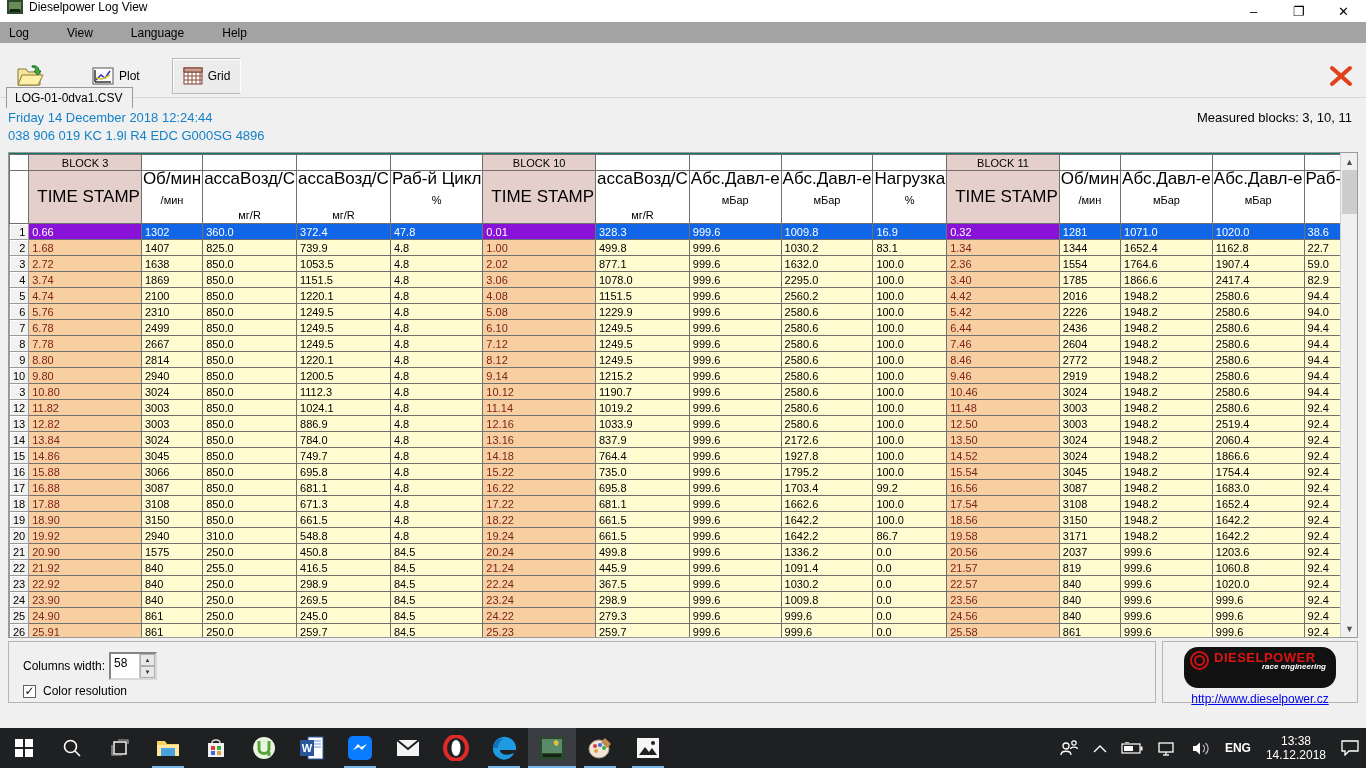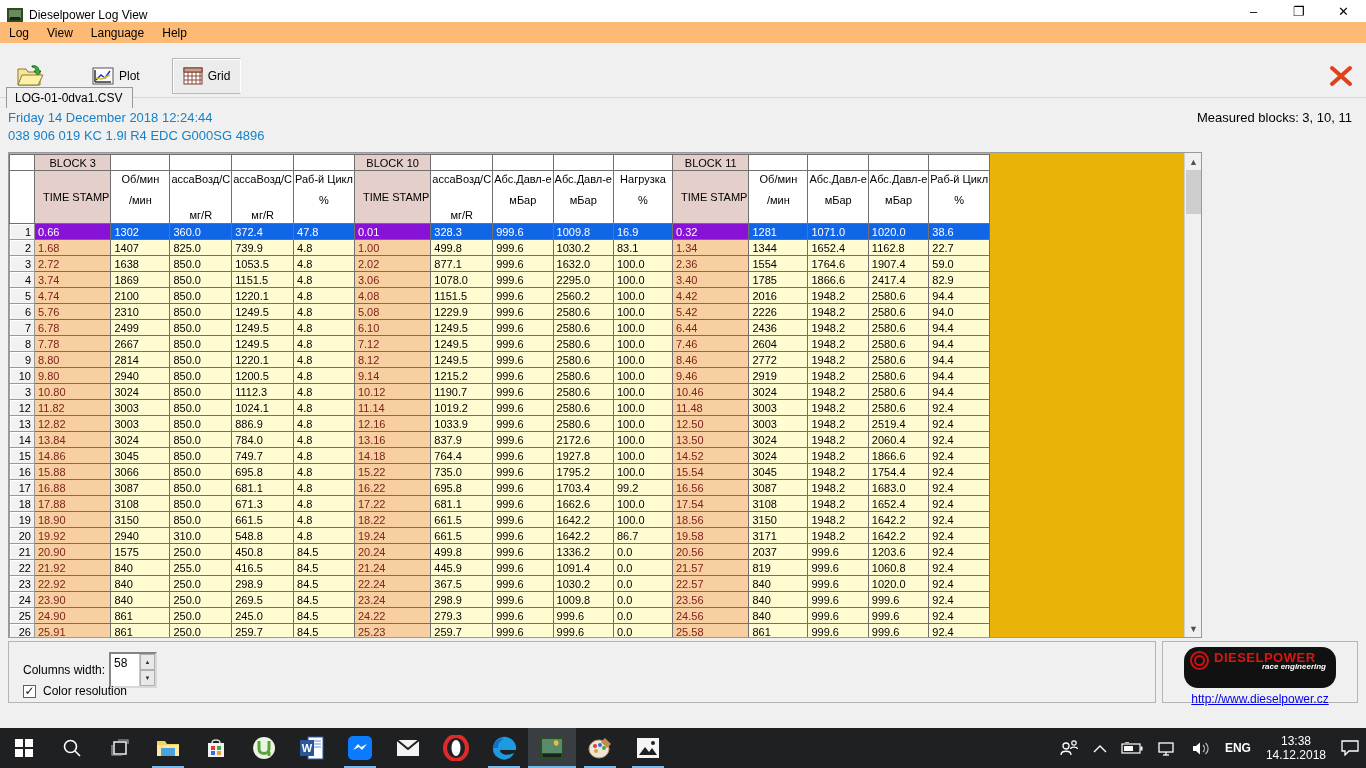--- a/index.html
+++ b/index.html
@@ -1,73 +1,73 @@
 <!DOCTYPE html>
 <html><head>
 <meta charset="utf-8">
 <style>
   * { margin:0; padding:0; box-sizing:border-box; }
   html,body { width:1366px; height:768px; overflow:hidden; }
   body { font-family:"Liberation Sans","DejaVu Sans",sans-serif; background:#f0f0f0; position:relative; font-size:12px; }
 
   
-  .titlebar { position:absolute; left:0; top:0; width:1366px; height:22px; background:#ffffff; display:flex; align-items:flex-end; }
+  .titlebar { position:absolute; left:0; top:0; width:1366px; height:22px; background:#ffffff; display:flex; align-items:flex-start; }
   .titlebar .appicon { width:16px; height:14px; margin:0 6px 0 7px; }
   .titlebar .title { font-size:12px; color:#000; }
   .wincontrols { margin-left:auto; display:flex; height:22px; }
   .winbtn { width:45px; height:22px; display:flex; align-items:center; justify-content:center; color:#000; font-size:13px; }
-  .menubar { position:absolute; left:0; top:22px; width:1366px; height:22px; background:#fdba74; display:flex; align-items:center; border-bottom:1px solid #f0f0f0;}
+  .menubar { position:absolute; left:0; top:22px; width:1366px; height:22px; background:#a3a3a3; display:flex; align-items:center; border-bottom:1px solid #f0f0f0;gap:20px;}
   .menuitem { padding:3px 9px; font-size:12px; color:#000; }
 
   
   .toolbar { position:absolute; left:0; top:44px; width:1366px; height:43px; background:#f0f0f0; border-bottom:1px solid #d8d8d8; display:flex; align-items:center;margin-top:11px; }
   .toolbtn { height:36px; display:flex; align-items:center; gap:5px; padding:0 10px; font-size:12px; color:#000; }
   .toolbtn.open { margin-left:6px; }
   .toolbtn.plot { margin-left:28px; }
   .toolbtn.grid-active { margin-left:22px; background:#ececec; border:1px solid #b8b8b8; border-right-color:#fff; box-shadow:inset 1px 1px 0 #fff; }
   .close-x { margin-left:auto; margin-right:10px; width:30px; height:30px; display:flex; align-items:center; justify-content:center; }
 
   
   .tabrow { position:absolute; left:0; top:87px; width:1366px; height:21px; }
   .tab { position:absolute; left:6px; top:0; height:21px; padding:3px 10px 0 8px; background:#f0f0f0; border:1px solid #999; border-bottom:none; font-size:12px; color:#000; }
 
   
   .info-date { position:absolute; left:8px; top:110px; color:#1482c8; font-size:13px; }
   .info-ecu  { position:absolute; left:8px; top:128px; color:#1482c8; font-size:13px; }
   .info-blocks { position:absolute; right:14px; top:110px; color:#000; font-size:13px; }
 
   
-  .gridpanel { position:absolute; left:8px; top:152px; width:1194px; height:486px; background:#eab308; border:1px solid #9a9a9a; overflow:hidden; }
+  .gridpanel { position:absolute; left:8px; top:152px; width:1350px; height:486px; background:#0f766e; border:1px solid #9a9a9a; overflow:hidden; }
   table.log { border-collapse:collapse; table-layout:fixed; margin:1px 0 0 0; }
   table.log td, table.log th { border:1px solid #707070; font-weight:normal; font-size:11px; overflow:hidden; white-space:nowrap; }
   col.c-rownum { width:25px; } col.c-data { width:59px; }
   tr.hdr1 th { height:16px; background:#fff; }
   tr.hdr1 th.blockcell { background:#e4cfca; text-align:center; font-size:11px; color:#000; }
   tr.hdr2 th { height:53px; background:#fff; vertical-align:top; text-align:center; padding:2px 1px; }
   tr.hdr2 th.tshead { background:#e4cfca; vertical-align:middle;padding-left:8px; }
-  tr.hdr2 th .hname { font-size:11px; color:#000; line-height:12px;text-align:right; }
+  tr.hdr2 th .hname { font-size:17px; color:#000; line-height:12px;text-align:right; }
   tr.hdr2 th .hunit { font-size:11px; color:#000; margin-top:9px; }
   tr.hdr2 th .hu-bottom { margin-top:auto; }
   tr.hdr2 th > .hwrap { display:flex; flex-direction:column; height:100%; align-items:center; }
   tbody td { height:16px; padding:0 2px 0 3px; background:#fffcd2; color:#000; text-align:left; }
   tbody td.rownum { background:#f2f2f2; text-align:right; padding-right:3px; border:1px solid #9a9a9a; box-shadow:inset 1px 1px 0 #fff; }
   tbody td.tscell { background:#f8cfa0; color:#7b241c; }
   tbody tr.sel td:not(.rownum) { background:#1166e8; color:#fff; }
   tbody tr.sel td.tscell { background:#8812d8; color:#fff; }
 
   
   .vscroll { position:absolute; right:0; top:0; bottom:0; width:17px; background:#f0f0f0; border-left:1px solid #d0d0d0; }
   .vscroll .arrow { width:17px; height:17px; display:flex; align-items:center; justify-content:center; font-size:9px; color:#505050; }
   .vscroll .arrow.down { position:absolute; bottom:0; }
   .vscroll .thumb { position:absolute; top:17px; left:1px; width:15px; height:44px; background:#cdcdcd; }
 
   
   .footpanel { position:absolute; left:8px; top:641px; width:1148px; height:62px; background:#f0f0f0; border:1px solid #b4b4b4; }
   .colwidth { position:absolute; left:14px; top:10px; display:flex; align-items:center; font-size:12px; color:#000; }
-  .spinner { margin-left:4px; width:48px; height:36px; border:2px inset #d8d8d8; background:#fff; display:flex; }
+  .spinner { margin-left:4px; width:48px; height:28px; border:2px inset #d8d8d8; background:#fff; display:flex; }
   .spinner .val { flex:1; font-size:12px; padding:2px 0 0 3px; }
   .spinner .btns { width:16px; display:flex; flex-direction:column; border-left:1px solid #c8c8c8; }
   .spinner .sb { flex:1; font-size:6px; display:flex; align-items:center; justify-content:center; background:#e8e8e8; border:1px solid #b0b0b0; color:#303030; }
   .colorres { position:absolute; left:14px; top:42px; display:flex; align-items:center; font-size:12px; color:#000; }
   .checkbox { width:13px; height:13px; border:1px solid #606060; background:#fff; margin-right:7px; display:flex; align-items:center; justify-content:center; font-size:12px; font-weight:bold; color:#111; line-height:10px; }
 
   .logopanel { position:absolute; left:1162px; top:641px; width:196px; height:62px; background:#f0f0f0; border:1px solid #b4b4b4; text-align:center; }
   .logopill { margin:5px auto 2px auto; width:152px; height:41px; background:#111; border-radius:14px; position:relative;text-align:right; }
   .turbo { position:absolute; left:6px; top:4px; width:19px; height:19px; border-radius:50%; border:2px solid #cc1111; display:flex; align-items:center; justify-content:center; }
   .turbo:before { content:""; width:7px; height:7px; border-radius:50%; border:2px solid #cc1111; }

